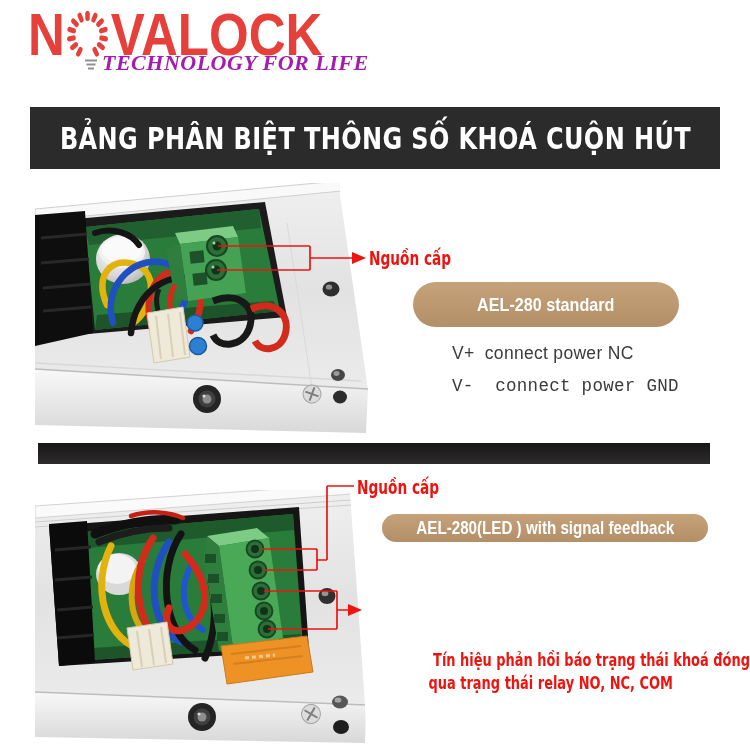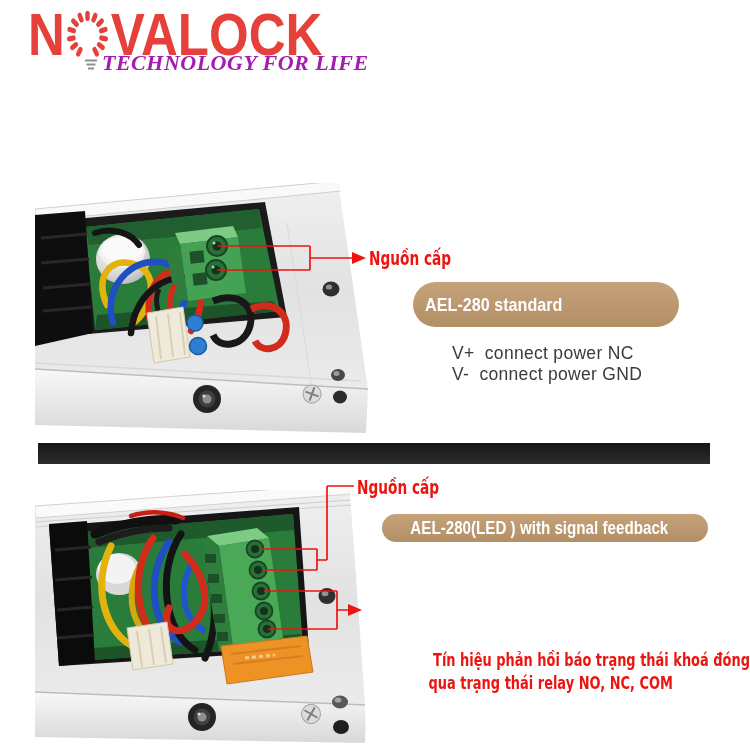--- a/index.html
+++ b/index.html
@@ -28,32 +28,32 @@
   .photo2{position:absolute;left:35px;top:490px;}
 
   
   .callouts{position:absolute;left:0;top:0;pointer-events:none;}
   .red-label{position:absolute;color:#ed1410;font-weight:bold;font-size:19px;
              font-family:"DejaVu Sans","Liberation Sans",sans-serif;white-space:nowrap;}
   .red-label .sq{display:inline-block;transform:scaleX(0.72);transform-origin:left center;}
 
   
   .pill{position:absolute;border-radius:24px;background:linear-gradient(#c5a27a,#b28f67);
-        display:flex;align-items:center;justify-content:flex-start;}
+        display:flex;align-items:center;justify-content:center;}
   .pill-std{left:413px;top:282px;width:266px;height:45px;}
   .pill-led{left:382px;top:514px;width:326px;height:28px;}
   .pill span{color:#ffffff;font-weight:bold;white-space:nowrap;transform-origin:center;}
   .pill-std span{font-size:19px;transform:scaleX(0.85);}
   .pill-led span{font-size:18.5px;transform:scaleX(0.82);}
 
   
   .vnote{position:absolute;left:452px;color:#3b3b3b;font-size:17.5px;letter-spacing:0.3px;
          white-space:pre;}
   .vnote1{top:336px;margin-top:7px;}
-  .vnote2{top:364px;}
+  .vnote2{top:376px;font-family:Liberation Mono, monospace;}
 
   
   .divider{position:absolute;left:38px;top:443px;width:672px;height:21px;
            background:linear-gradient(#171616,#2e2c2c);}
 
   
   .caption{position:absolute;left:362px;top:648px;width:378px;text-align:center;
            color:#ed1410;font-weight:bold;font-size:18px;line-height:23px;
            font-family:"DejaVu Sans","Liberation Sans",sans-serif;}
   .caption div{white-space:nowrap;}
@@ -87,20 +87,23 @@
   </div>
   <svg class="filament" width="14" height="14" viewBox="0 0 14 14">
     <g stroke="#8f8f8f" stroke-width="2">
       <line x1="1" y1="2.5" x2="13" y2="2.5"></line>
       <line x1="2.5" y1="6.5" x2="11.5" y2="6.5"></line>
       <line x1="4" y1="10.5" x2="10" y2="10.5"></line>
     </g>
   </svg>
   <div class="tagline">TECHNOLOGY FOR LIFE</div>
 
+  <div class="banner">
+    <span class="banner-text">BẢNG PHÂN BIỆT THÔNG SỐ KHOÁ CUỘN HÚT</span>
+  </div>
 
   <svg class="photo1" width="335" height="250" viewBox="0 0 335 250">
     <defs>
       <linearGradient id="alumTop" x1="0" y1="0" x2="0" y2="1">
         <stop offset="0" stop-color="#efefef"></stop>
           <stop offset="0.5" stop-color="#e2e2e2"></stop>
           <stop offset="1" stop-color="#ebebeb"></stop>
       </linearGradient>
       <linearGradient id="alumFront" x1="0" y1="0" x2="0" y2="1">
         <stop offset="0" stop-color="#f8f8f8"></stop>

